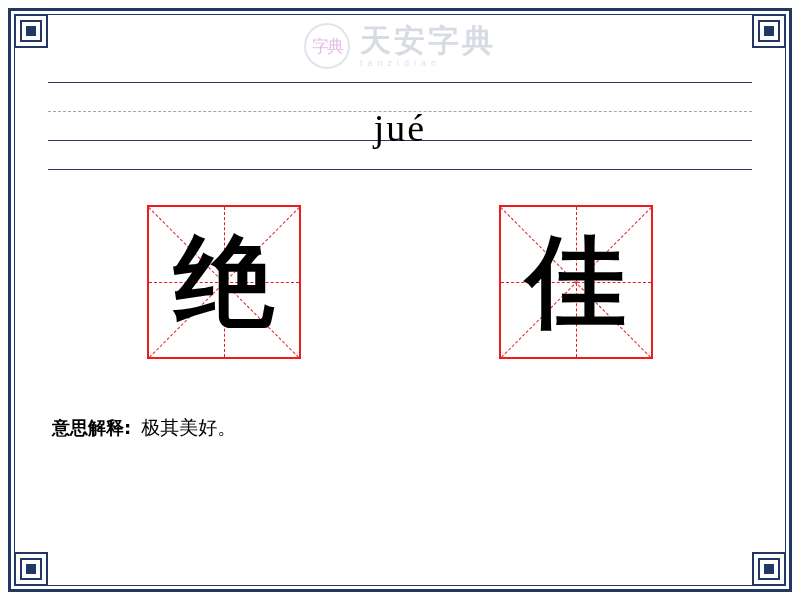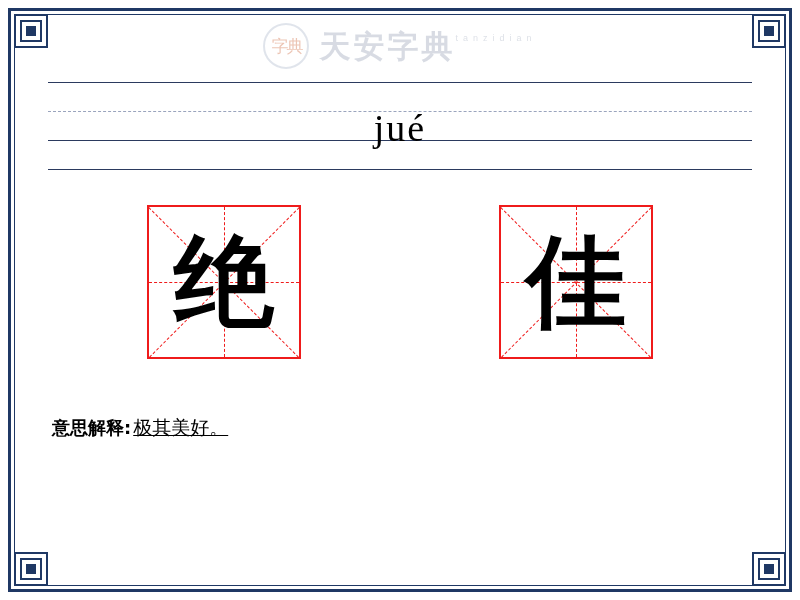--- a/index.html
+++ b/index.html
@@ -77,28 +77,29 @@
     pointer-events: none;
   }
   .logo-seal {
     width: 46px;
     height: 46px;
     border-radius: 50%;
     border: 2px solid #9aa8c0;
     display: flex;
     align-items: center;
     justify-content: center;
-    color: #c2410c;
+    color: #a21caf;
     font-size: 17px;
     font-family: "DejaVu Serif", serif;
     letter-spacing: -2px;
     box-sizing: border-box;
   }
   .logo-text {
     display: flex;
+    flex-direction: column;
     justify-content: center;
     line-height: 1;
   }
   .logo-title {
     font-size: 31px;
     color: #7f8ca5;
     letter-spacing: 3px;
     font-family: "DejaVu Sans", sans-serif;
     font-weight: bold;
   }
@@ -224,31 +225,31 @@
 
   
   .meaning {
     position: absolute;
     left: 52px;
     top: 415px;
     font-size: 19px;
     color: #000000;
     display: flex;
     align-items: baseline;
+    gap: 8px;
   }
   .meaning-label {
     font-family: "DejaVu Sans", sans-serif;
     font-weight: bold;
     font-size: 18px;
     margin-right: 2px;
   }
   .meaning-text {
     font-family: "DejaVu Serif", serif;
     font-size: 19px;
-    text-decoration: underline;
   }
 </style>
 </head>
 <body>
 
 <div class="page">
 
   <div class="frame-outer"></div>
   <div class="frame-inner"></div>
 

